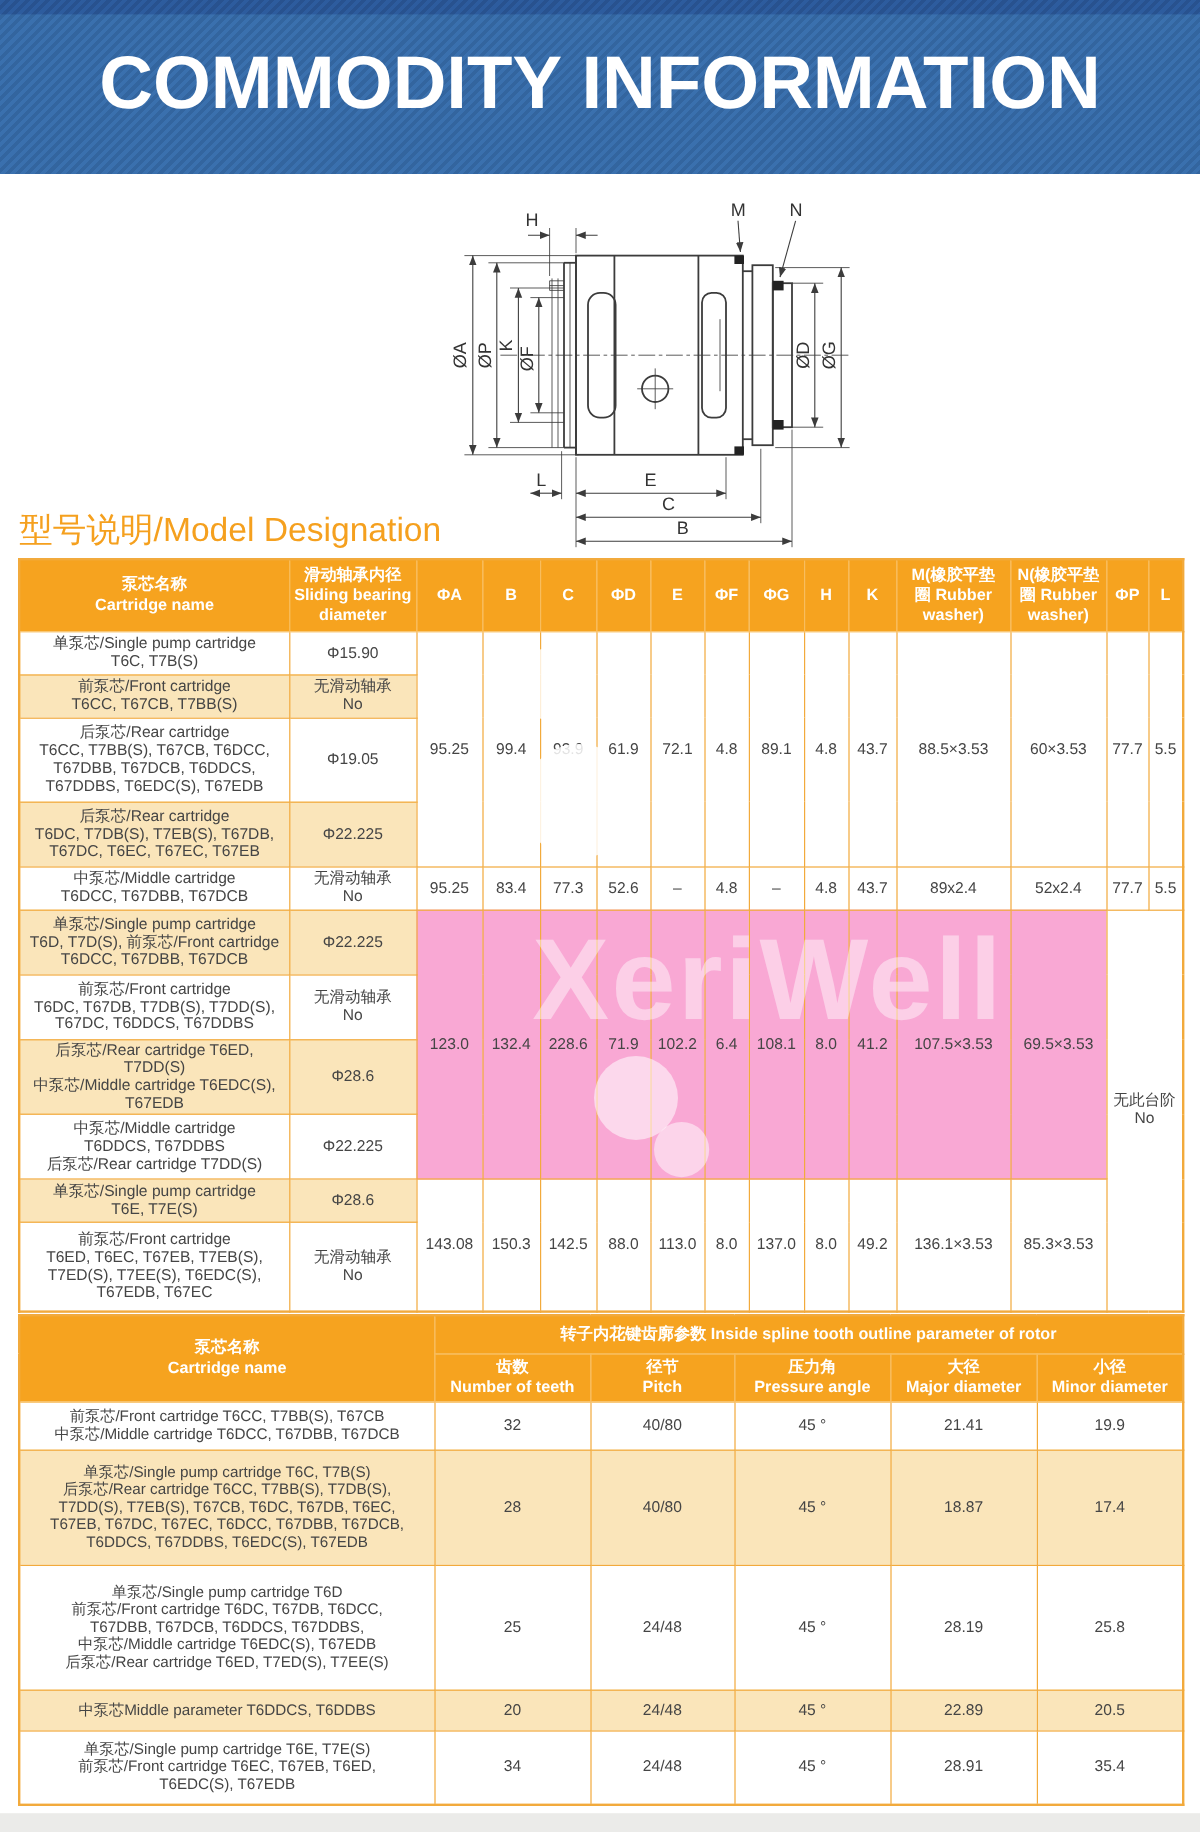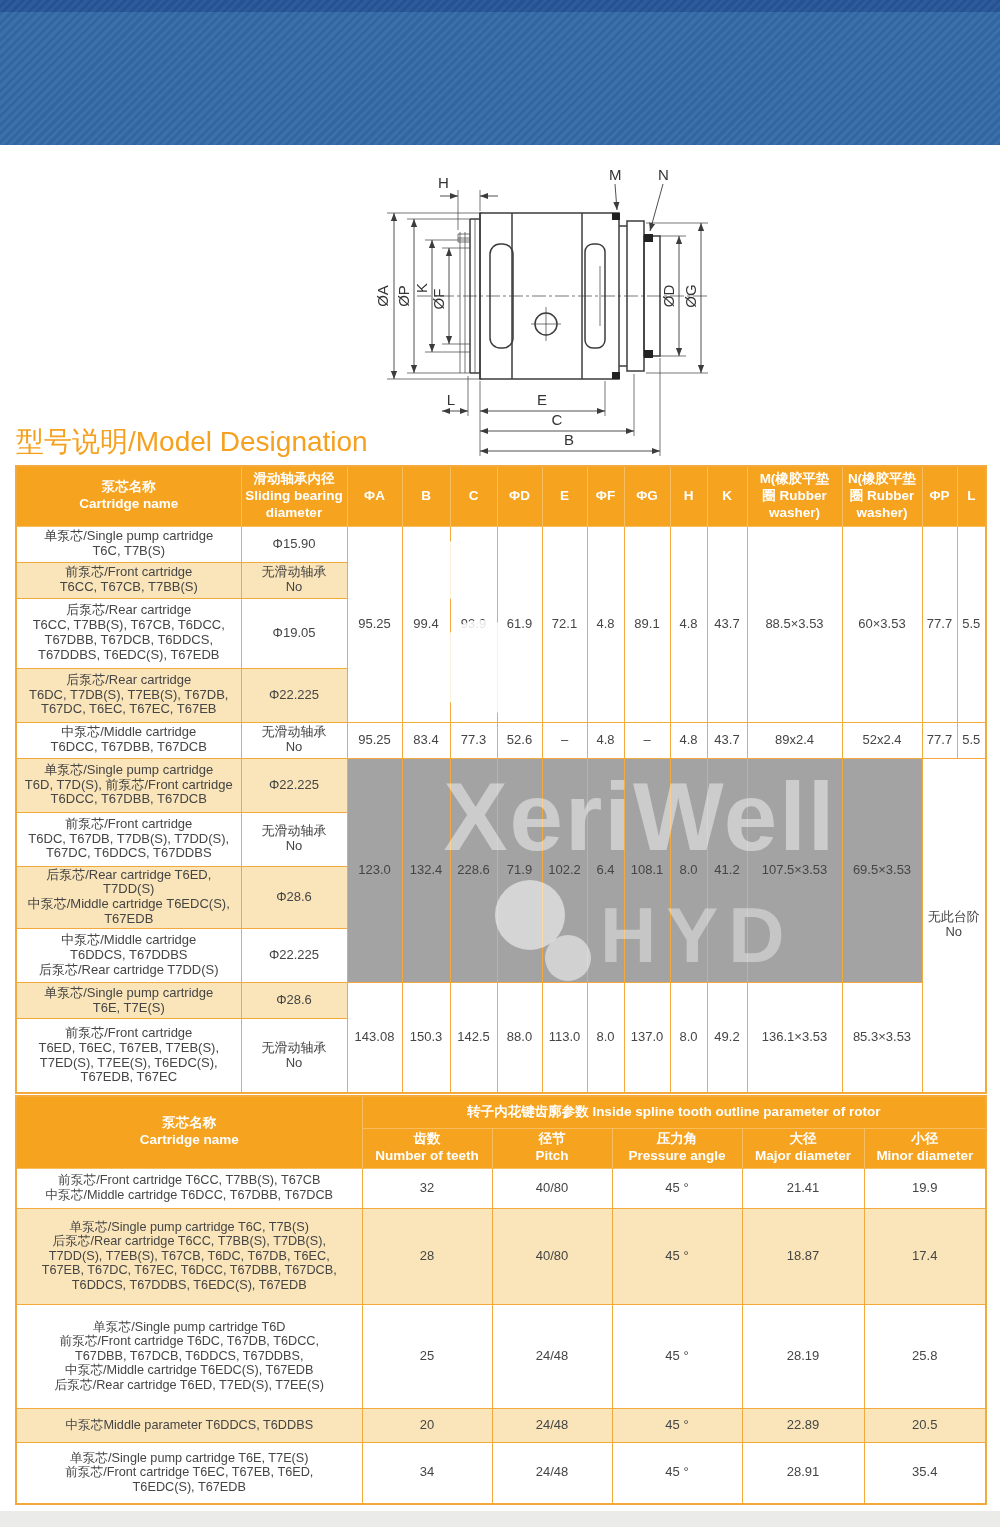--- a/index.html
+++ b/index.html
@@ -28,21 +28,21 @@
 
   
   table.spec{border-collapse:collapse;table-layout:fixed;width:970px;font-size:13px;color:#454545;
     border:2px solid #f2aa3c;background:#fff;}
   table.spec td{border:1px solid #f2aa3c;padding:1px 3px;vertical-align:middle;text-align:center;line-height:1.15;}
   table.spec th{border:1px solid #f8bd5e;background:#f6a31f;color:#fff;font-weight:bold;
     padding:2px 2px;vertical-align:middle;text-align:center;font-size:13.5px;line-height:1.25;}
   .pre{white-space:pre-line;}
   td.name{text-align:left;padding-left:8px;line-height:1.16;}
   .hl{background:#fae5ba;}
-  .blk-hl{background:#a3a3a3;margin-left:44px;}
+  .blk-hl{background:#f9a8d4;margin-left:44px;}
   .t1{position:absolute;left:15px;top:465px;}
   .t2{position:absolute;left:15px;top:1095px;}
   .t2 td.name{font-size:12.7px;}
 
   
   .wm{position:absolute;pointer-events:none;}
   .wm-ring{left:205px;top:470px;width:430px;height:430px;border-radius:50%;
     border:34px solid rgba(226,230,234,0.55);}
   .wm-dot1{left:435px;top:620px;width:95px;height:95px;border-radius:50%;background:rgba(255,255,255,0.85);}
   .wm-dot2{left:428px;top:540px;width:60px;height:60px;border-radius:50%;background:rgba(255,255,255,0.8);}
@@ -56,20 +56,21 @@
 
   .bottom-strip{position:absolute;left:0;top:1511px;width:1000px;height:16px;background:#ebebe9;}
 </style>
 </head>
 <body>
 
 <div class="page">
 
   <div class="banner">
     <div class="banner-topband"></div>
+    <div class="banner-title">COMMODITY INFORMATION</div>
   </div>
 
   <div class="diagram-wrap">
     <svg width="360" height="292" viewBox="0 0 360 292">
       <defs>
         <marker id="ae" markerWidth="10" markerHeight="8" refX="9" refY="4" orient="auto">
             <path d="M0,0.5 L9,4 L0,7.5 z" fill="#3c3c3c"></path>
           </marker>
         <marker id="as" markerWidth="10" markerHeight="8" refX="1" refY="4" orient="auto">
             <path d="M10,0.5 L1,4 L10,7.5 z" fill="#3c3c3c"></path>
@@ -345,21 +346,20 @@
 No</td>
     </tr>
   </tbody>
     </table>
 
   <div class="wm wm-dot2"></div>
   <div class="wm wm-dot1"></div>
   <div class="wm wm-brand">XeriWell</div>
   <div class="wm wm-logo1"></div>
   <div class="wm wm-logo2"></div>
-  <div class="wm wm-sub">HYD</div>
 
   <table class="spec t2">
     <colgroup>
       <col style="width:346px">
         <col style="width:130px">
         <col style="width:120px">
       <col style="width:130px">
         <col style="width:122px">
         <col style="width:122px">
     </colgroup>

